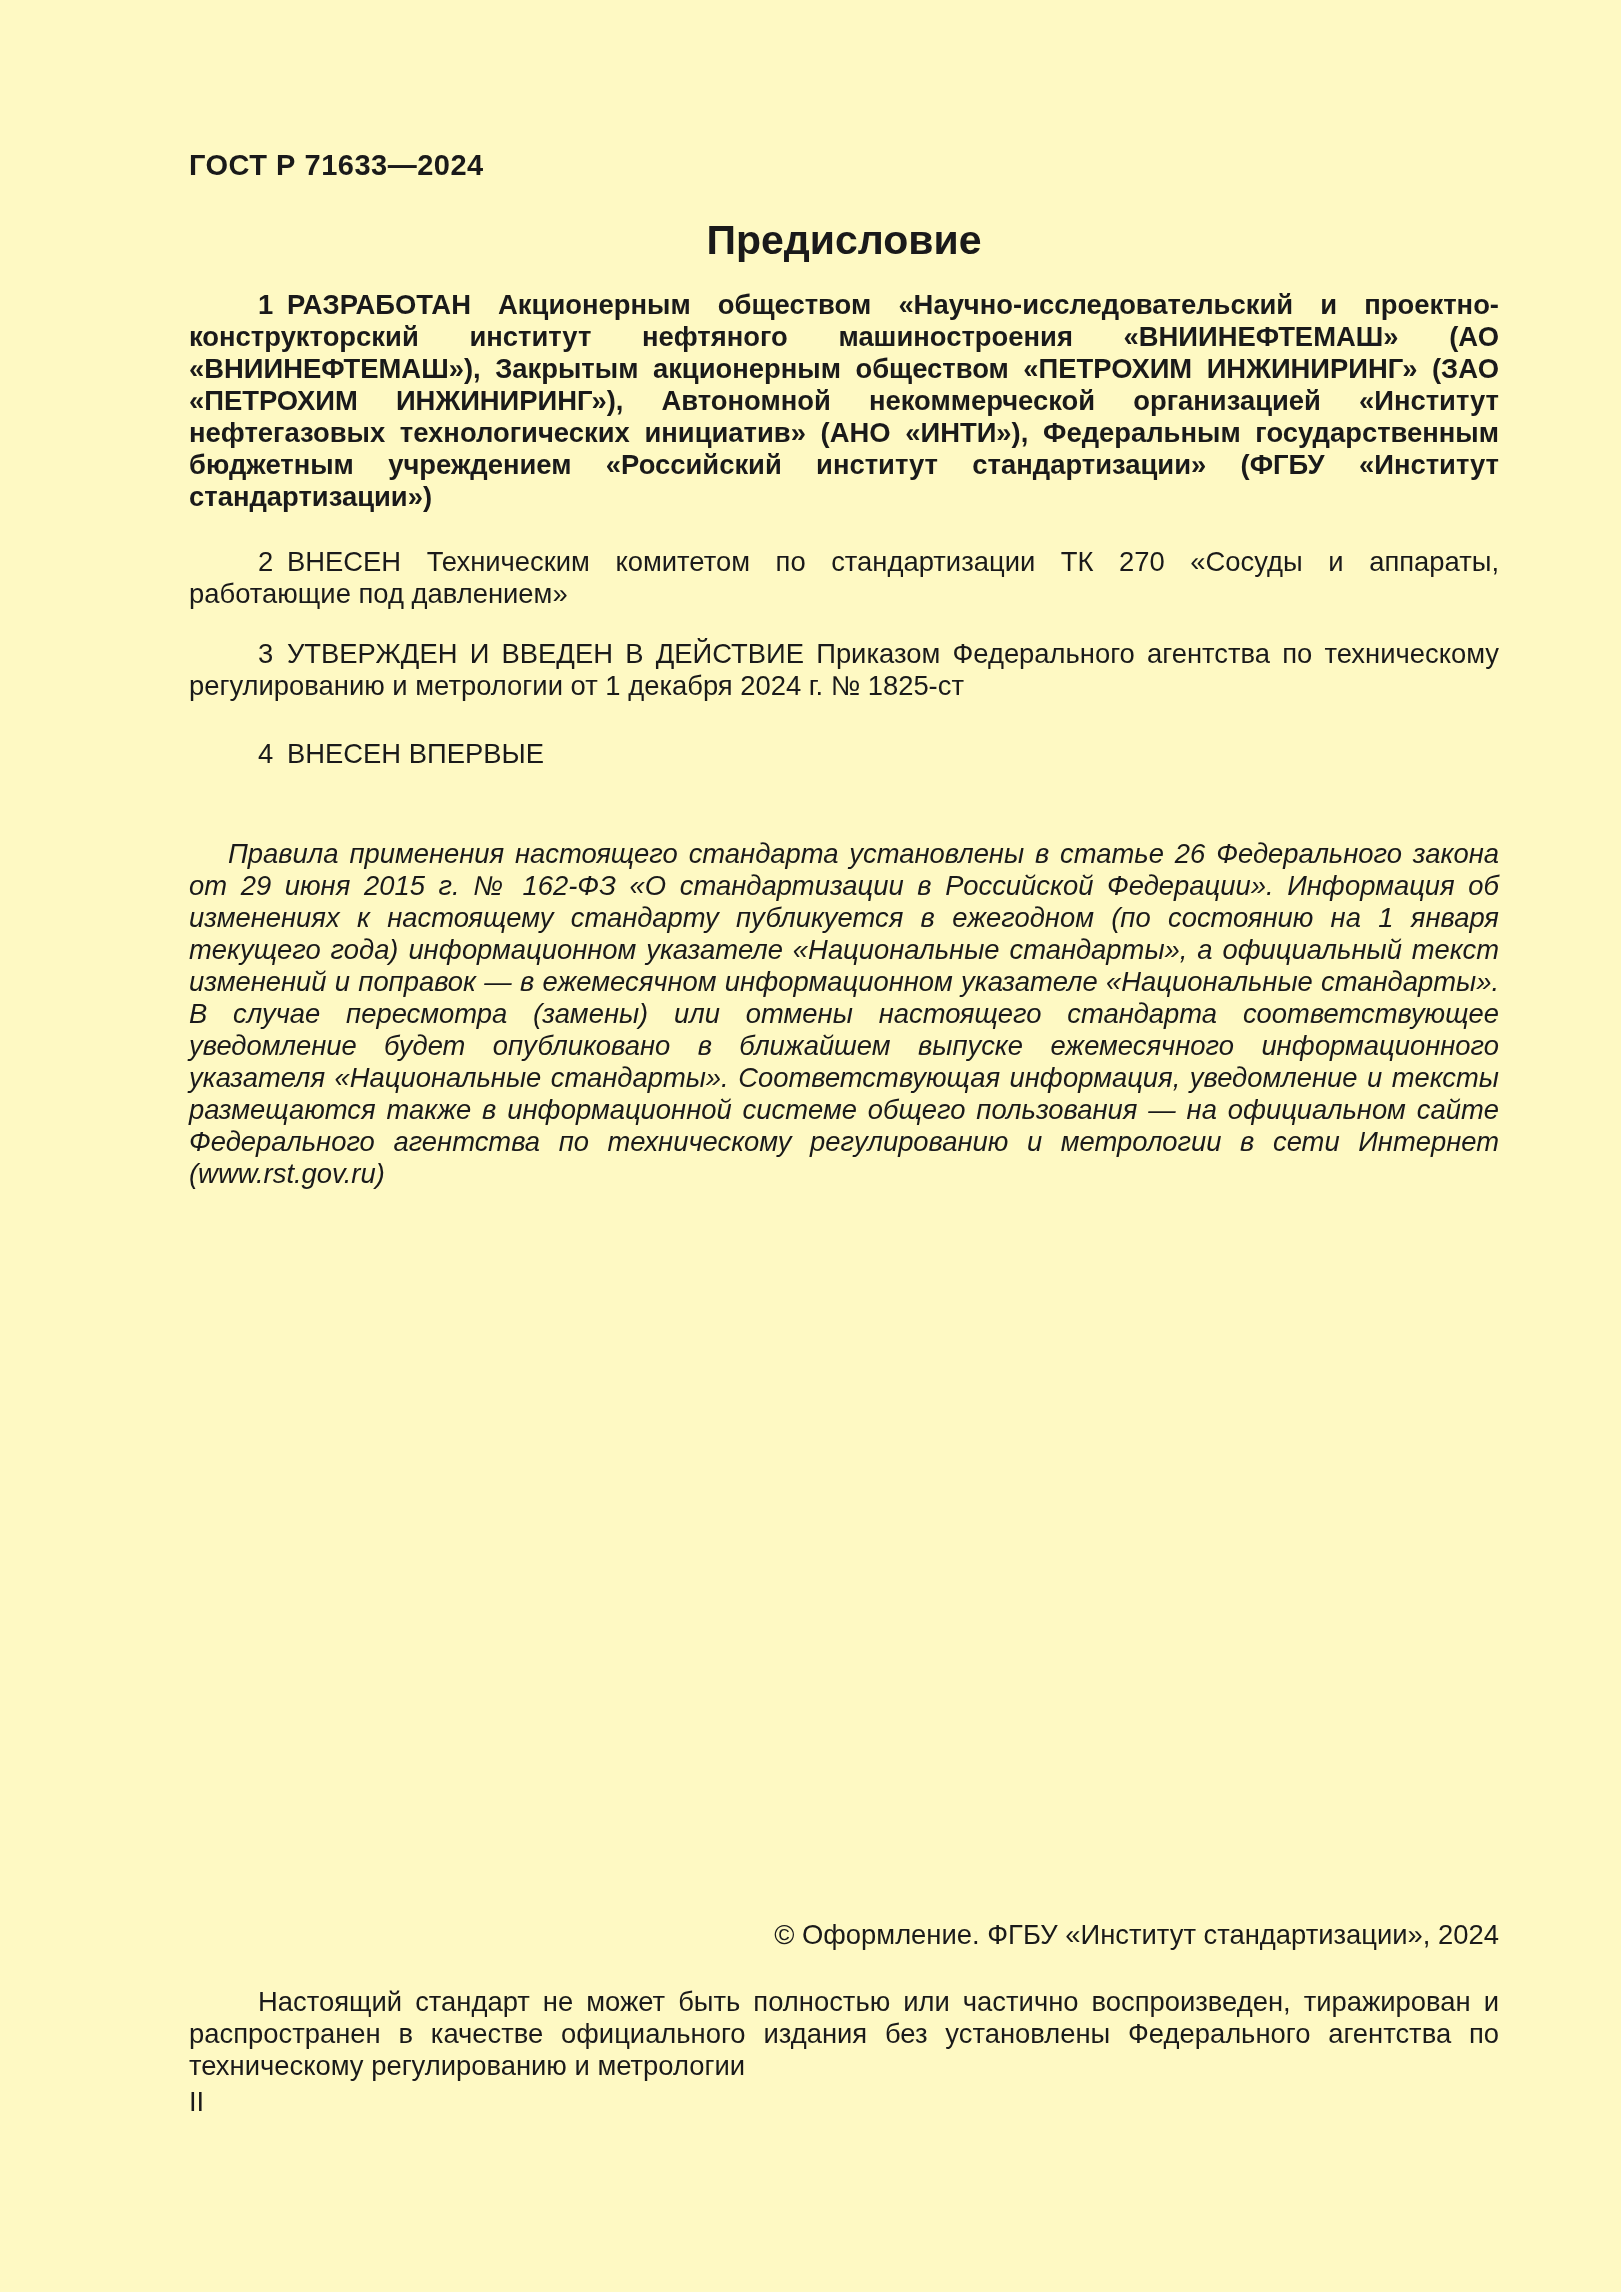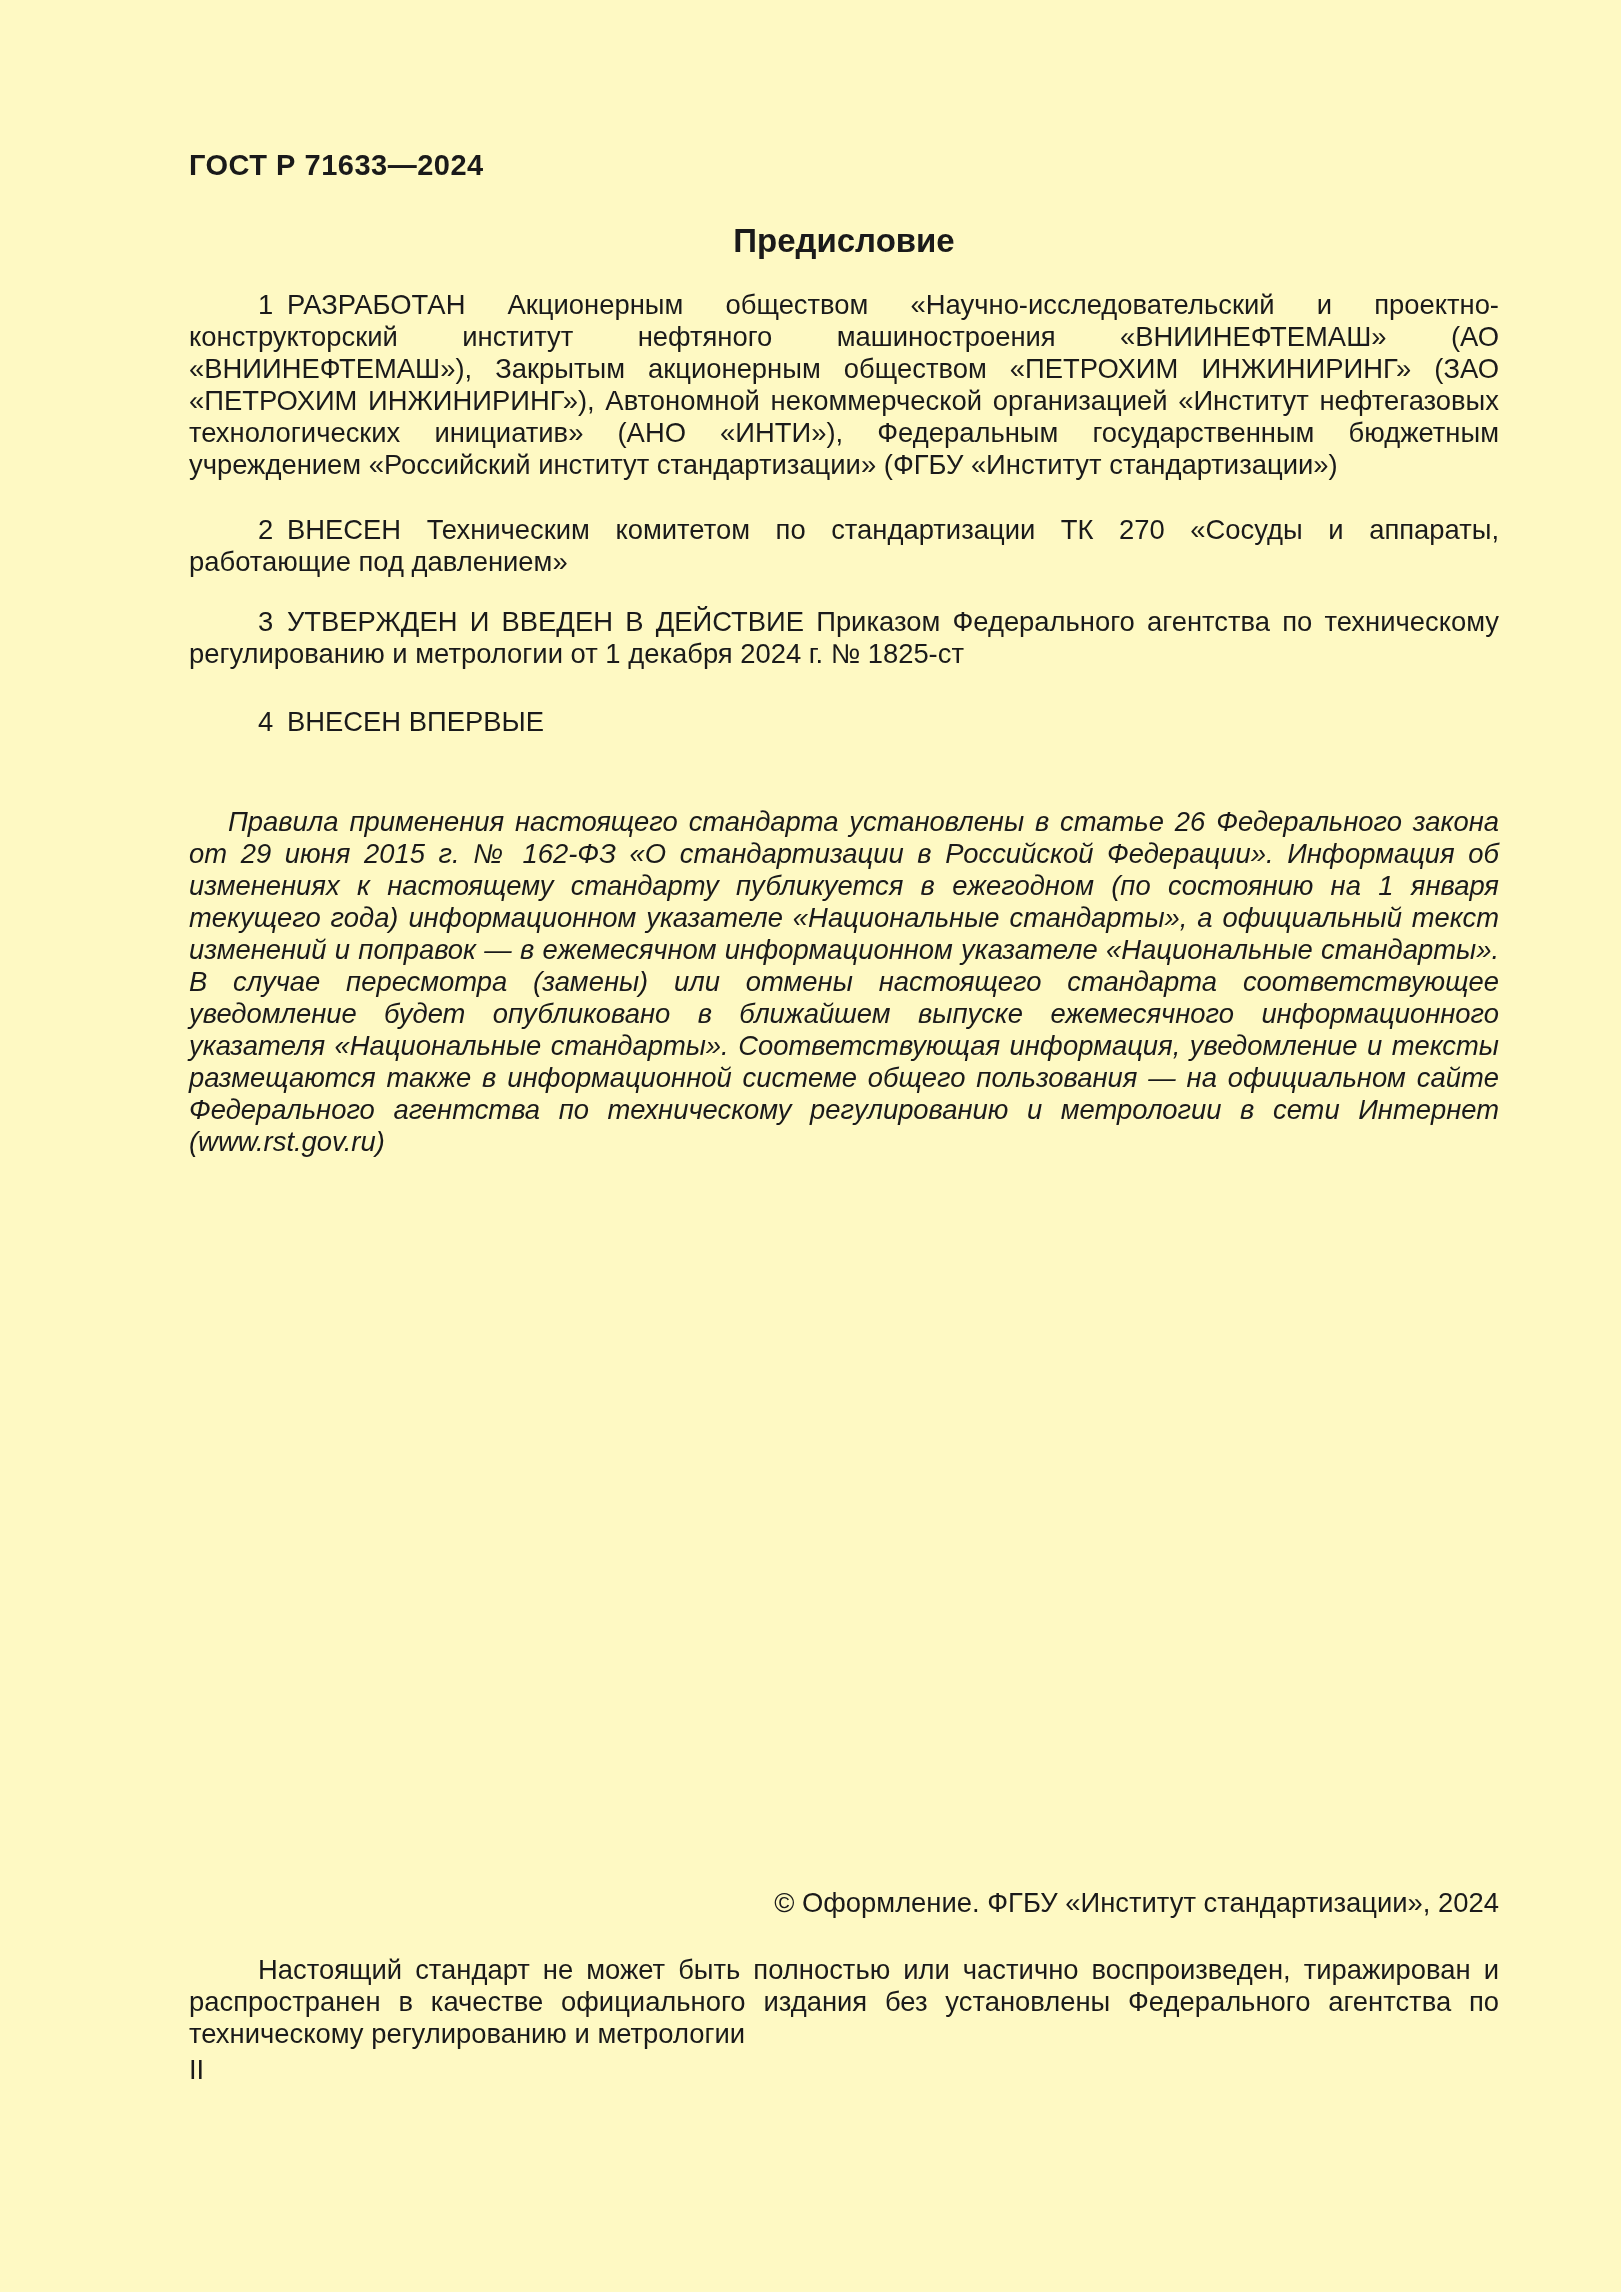--- a/index.html
+++ b/index.html
@@ -25,35 +25,35 @@
   }
   .doc-code {
     margin: 148px 0 0 0;
     font-size: 29px;
     line-height: 35px;
     font-weight: bold;
     letter-spacing: 0.5px;
   }
   .fw-title {
     margin: 38px 0 0 0;
-    font-size: 33px;
+    font-size: 41px;
     line-height: 39px;
     font-weight: bold;
     text-align: center;
   }
   p {
     margin: 0;
     font-size: 27.4px;
     line-height: 32px;
     text-align: justify;
   }
   .fw-item {
     text-indent: 69px;
   }
-  .fw-item-1 { margin-top: 29px; }
+  .fw-item-1 { margin-top: 29px; font-weight: bold; }
   .fw-item-2 { margin-top: 33px; }
   .fw-item-3 { margin-top: 28px; }
   .fw-item-4 { margin-top: 36px; }
   .item-num {
     padding-right: 13.7px;
   }
   .legal-note {
     margin-top: 68px;
     font-style: italic;
     text-indent: 39px;

